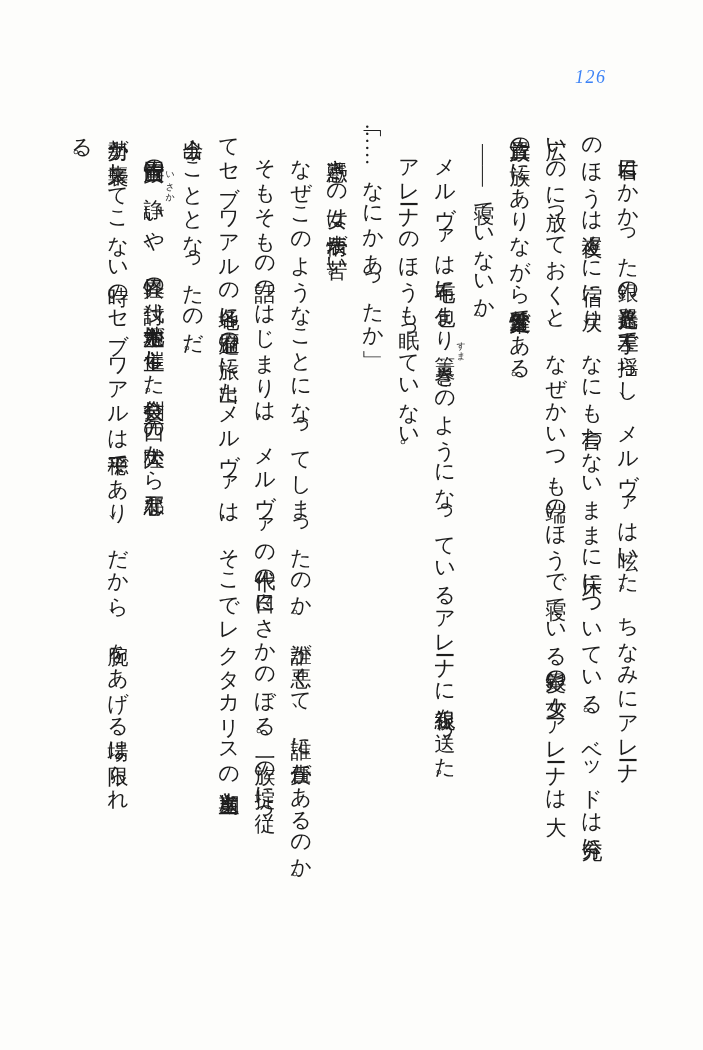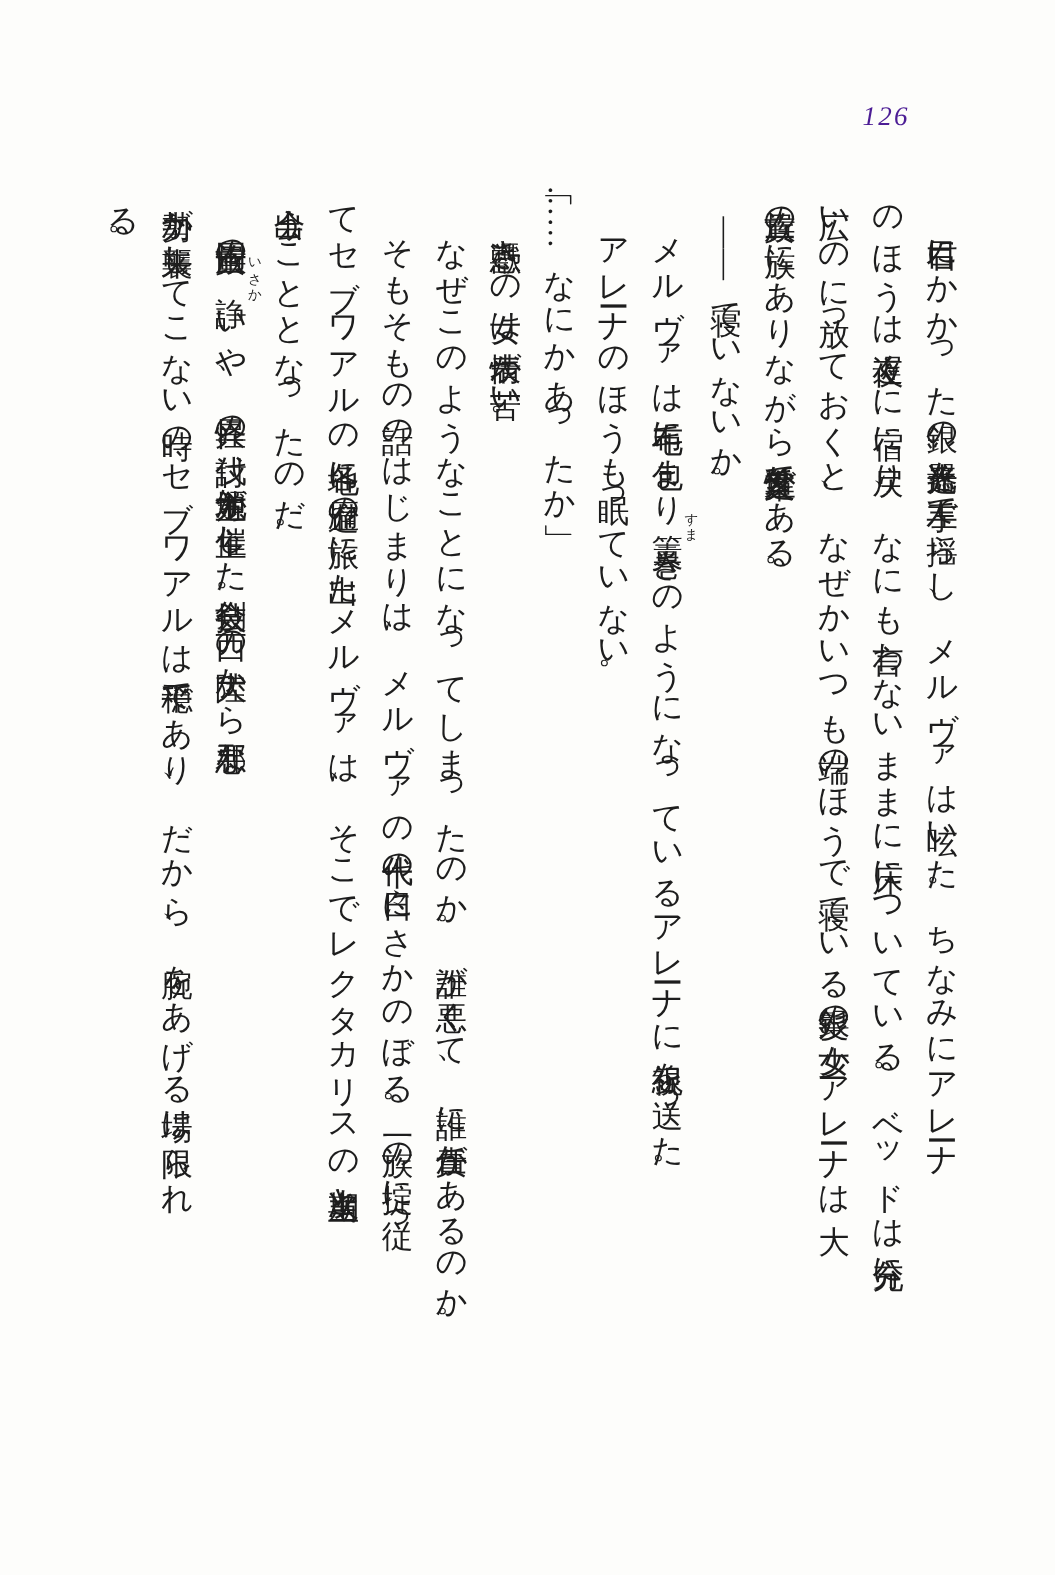--- a/index.html
+++ b/index.html
@@ -16,21 +16,21 @@
     font-family: "Liberation Serif", "DejaVu Serif", serif;
     color: #1d1d1d;
   }
   .page-number {
     position: absolute;
     top: 67px;
     left: 575px;
     font-size: 18px;
     font-style: italic;
     letter-spacing: 1.5px;
-    color: #4c1d95;
+    color: #3b82f6;
   }
   .text-block {
     position: absolute;
     top: 123px;
     right: 57px;
     height: 800px;
     writing-mode: vertical-rl;
     text-orientation: mixed;
     font-size: 21px;
     line-height: 36px;

